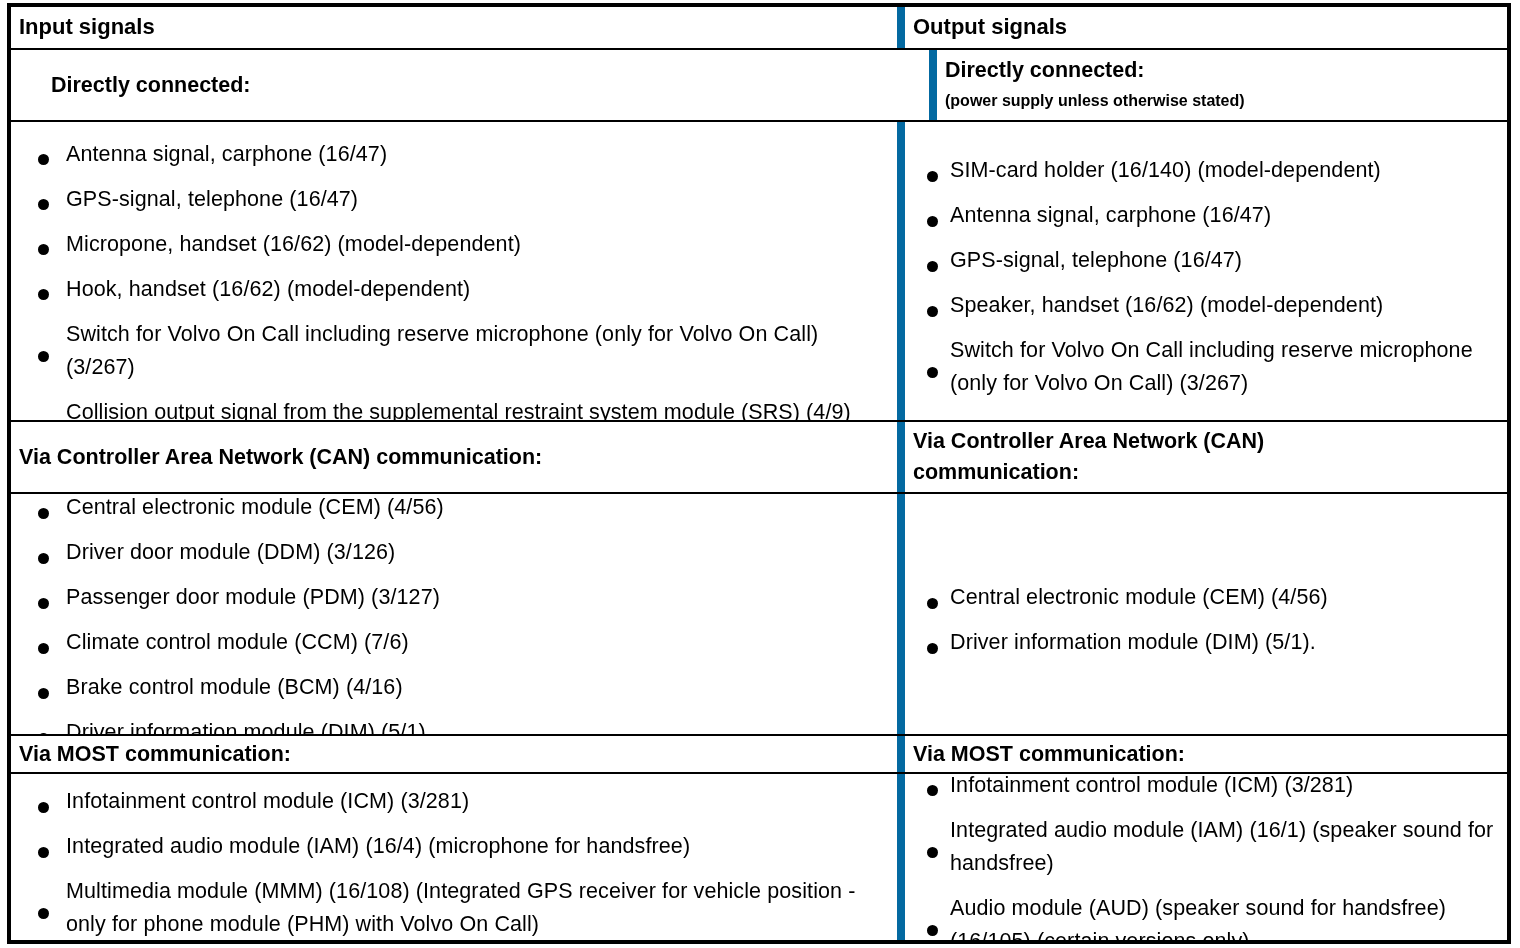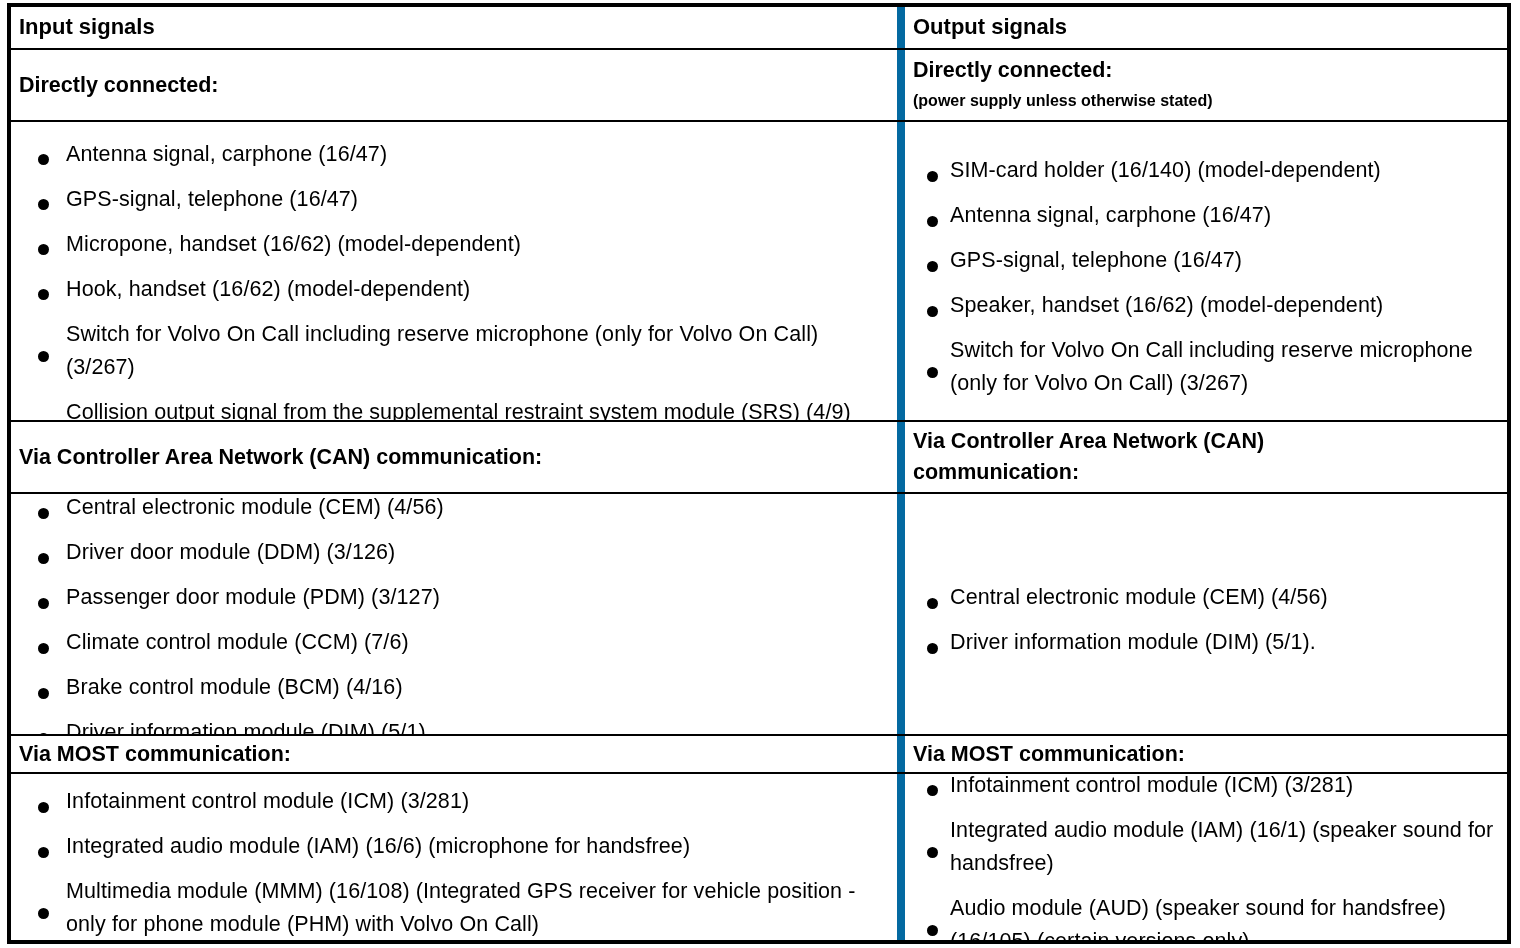--- a/index.html
+++ b/index.html
@@ -33,21 +33,21 @@
     display: flex;
     flex-direction: column;
     justify-content: center;
     box-sizing: border-box;
     overflow: hidden;
   }
   .cell.left  { width: 886px; }
   .cell.right { flex: 1; border-left: 8px solid #0369a1; }
 
   .r-header { height: 41px; }
-  .r-sec1-title { height: 70px; }
+  .r-sec1-title { height: 70px; padding-left: 32px; }
   .r-sec1-list  { height: 298px; }
   .r-sec2-title { height: 70px; }
   .r-sec2-list  { height: 240px; }
   .r-sec3-title { height: 36px; }
   .r-sec3-list  { height: 166px; }
 
   .col-header {
     font-size: 22px;
     font-weight: bold;
     padding-left: 8px;
@@ -241,21 +241,21 @@
 
   <div class="row r-sec3-list">
     <div class="cell left">
       <div class="blist">
         <div class="li">
             <span class="bullet"></span>
             <span class="li-text">Infotainment control module (ICM) (3/281)</span>
           </div>
         <div class="li">
             <span class="bullet"></span>
-            <span class="li-text">Integrated audio module (IAM) (16/6) (microphone for handsfree)</span>
+            <span class="li-text">Integrated audio module (IAM) (16/4) (microphone for handsfree)</span>
           </div>
         <div class="li">
             <span class="bullet"></span>
             <span class="li-text">Multimedia module (MMM) (16/108) (Integrated GPS receiver for vehicle position - only for phone module (PHM) with Volvo On Call)</span>
           </div>
       </div>
     </div>
     <div class="cell right">
       <div class="blist">
         <div class="li">

